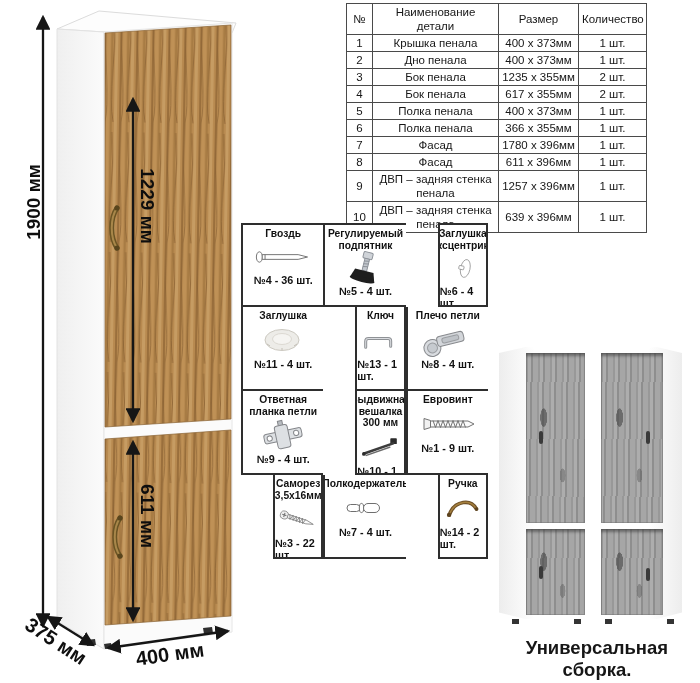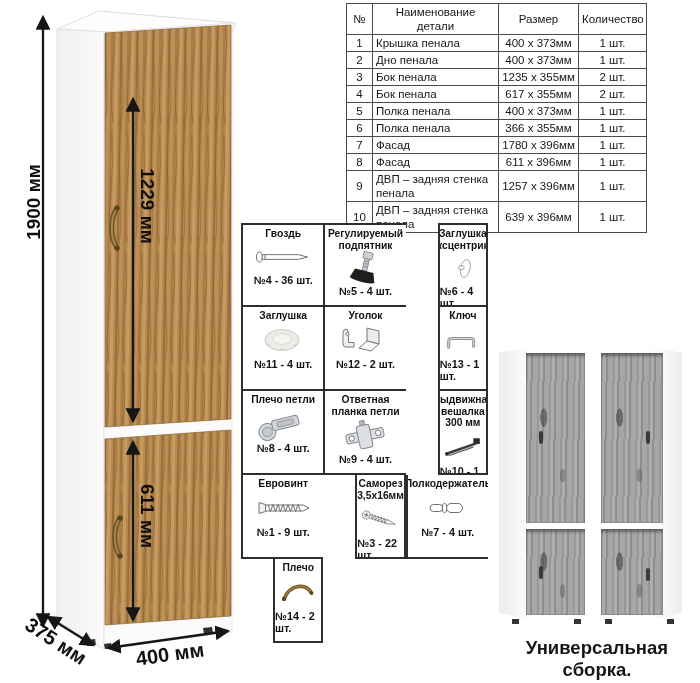--- a/index.html
+++ b/index.html
@@ -9,21 +9,21 @@
   
   .cab-svg{position:absolute;left:0;top:0;}
   .dim{font-family:"Liberation Sans",sans-serif;font-weight:bold;fill:#0e0e0e;}
 
   
   table.parts{position:absolute;left:346px;top:3px;width:300px;border-collapse:collapse;
               font-size:11.5px;line-height:1.22;color:#161616;table-layout:fixed;}
   table.parts th,table.parts td{border:1.6px solid #4a4a4a;padding:1px 3px;font-weight:normal;}
   table.parts th{text-align:center;}
   td.c{text-align:center;}
-  td.nm{text-align:left;padding-left:5px;}
+  td.nm{text-align:center;padding-left:5px;}
   col.w-num{width:26px;}col.w-name{width:126px;}col.w-size{width:80px;}col.w-qty{width:68px;}
 
   
   .hw-grid{position:absolute;left:241px;top:223px;width:247px;display:grid;
            grid-template-columns:repeat(3,1fr);grid-auto-rows:84px;}
   .hw-cell{border-left:2px solid #2e2e2e;border-bottom:2px solid #2e2e2e;
            display:flex;flex-direction:column;align-items:center;background:#fff;overflow:hidden;}
   .hw-cell.bt{border-top:2px solid #2e2e2e;}
   .hw-cell.br{border-right:2px solid #2e2e2e;margin-left:32px;}
   .hw-title{font-weight:bold;font-size:10.3px;line-height:1.12;text-align:center;padding:3px 1px 0 1px;}
@@ -249,32 +249,20 @@
       <div class="hw-icon">
         <svg width="64" height="36" viewBox="0 0 64 36">
           <ellipse cx="31" cy="18" rx="17" ry="10.5" fill="#edece8" stroke="#ccc9c1"></ellipse>
           <ellipse cx="31" cy="17" rx="9.5" ry="5.5" fill="#f5f4f1" stroke="#dcd9d2"></ellipse>
           <path d="M16 22l3 2M46 22l-3 2M31 28v-2" stroke="#c2beb5" fill="none"></path>
         </svg>
       </div>
       <div class="hw-count">№11 - 4 шт.</div>
     </div>
 
-    <div class="hw-cell">
-      <div class="hw-title">Уголок</div>
-      <div class="hw-icon">
-        <svg width="64" height="36" viewBox="0 0 64 36">
-          <path d="M14 7q-4 0-4 4v11q0 3 3 3h8v-4.5h-5.5V11z" fill="#f2f2f2" stroke="#777"></path>
-          <circle cx="14.5" cy="12" r="1.6" fill="#fff" stroke="#777"></circle>
-          <path d="M34 6l12 3v13l-12-3z" fill="#ececec" stroke="#777"></path>
-          <path d="M34 19l12 3-8 7-12-3z" fill="#f8f8f8" stroke="#777"></path>
-        </svg>
-      </div>
-      <div class="hw-count">№12 - 2 шт.</div>
-    </div>
 
     <div class="hw-cell br">
       <div class="hw-title">Ключ</div>
       <div class="hw-icon">
         <svg width="64" height="36" viewBox="0 0 64 36">
           <path d="M12 28v-8q0-4 4-4h27q3.5 0 3.5 3.5v7" fill="none" stroke="#8f9296" stroke-width="4.2" stroke-linecap="round"></path>
           <path d="M12 28v-8q0-4 4-4h27q3.5 0 3.5 3.5v7" fill="none" stroke="#dadce0" stroke-width="1.4" stroke-linecap="round"></path>
         </svg>
       </div>
       <div class="hw-count">№13 - 1 шт.</div>
@@ -360,21 +348,21 @@
             <rect x="14" y="14.5" width="13" height="7" rx="3.5"></rect>
             <ellipse cx="28.5" cy="18" rx="2.2" ry="4.6"></ellipse>
             <rect x="30.5" y="13.5" width="16" height="9" rx="4.5"></rect>
           </g>
         </svg>
       </div>
       <div class="hw-count">№7 - 4 шт.</div>
     </div>
 
     <div class="hw-cell br">
-      <div class="hw-title">Плечо</div>
+      <div class="hw-title">Ручка</div>
       <div class="hw-icon">
         <svg width="64" height="36" viewBox="0 0 64 36">
           <path d="M13 27Q18 13 32 10.5Q44 8.5 50 19" fill="none" stroke="#6e4f26" stroke-width="5" stroke-linecap="round"></path>
           <path d="M13 27Q18 13 32 10.5Q44 8.5 50 19" fill="none" stroke="#a5803e" stroke-width="2"></path>
           <circle cx="12.5" cy="27.5" r="3" fill="#5d431f"></circle>
           <circle cx="50.5" cy="19.5" r="2.6" fill="#5d431f"></circle>
         </svg>
       </div>
       <div class="hw-count">№14 - 2 шт.</div>
     </div>

